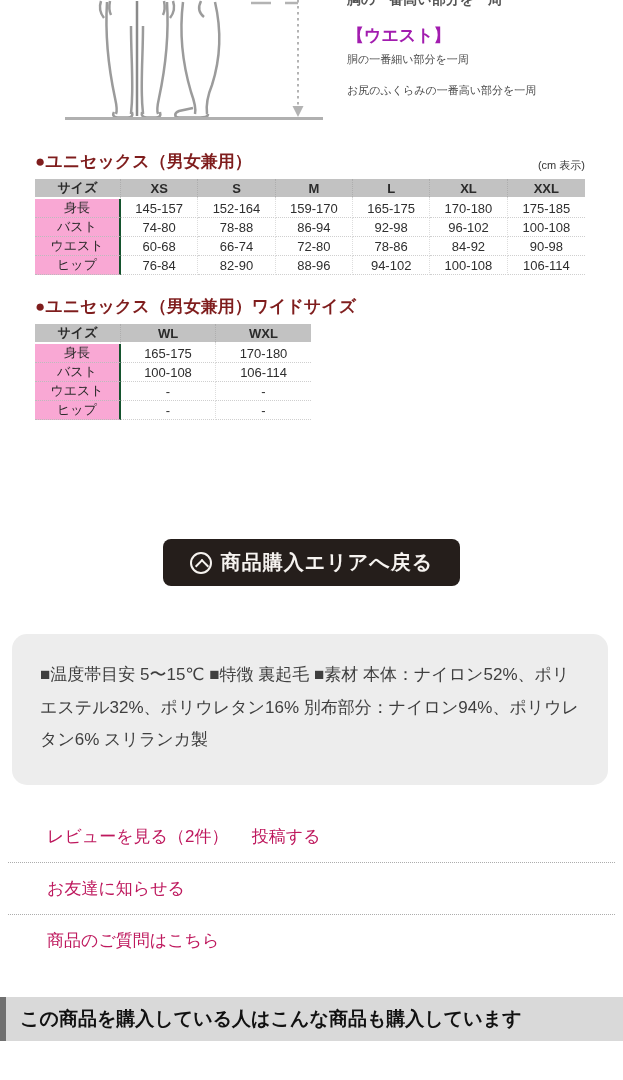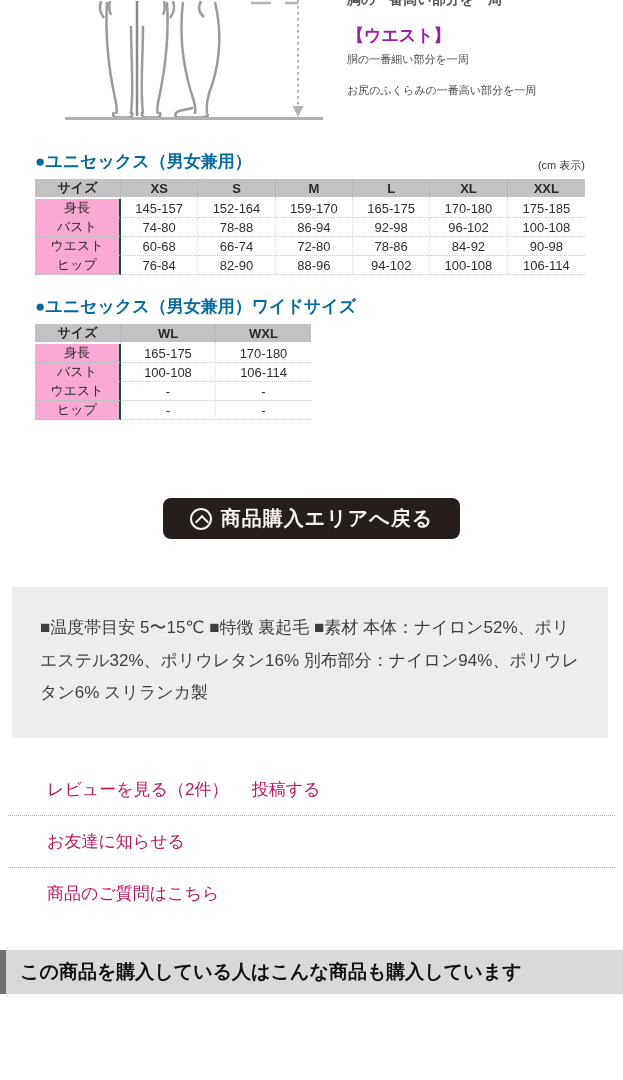--- a/index.html
+++ b/index.html
@@ -12,51 +12,51 @@
   .guide-text { position: absolute; left: 347px; top: 0; width: 270px; }
   .clipped-line { height: 9px; overflow: hidden; }
   .clipped-line span { display: block; margin-top: -9px; font-size: 14px; font-weight: bold; color: #555; }
   .guide-item { margin-top: 16px; }
   .guide-item .g-label { font-size: 17px; font-weight: bold; color: #a21caf; line-height: 1.35; }
   .guide-item .g-desc  { font-size: 11px; color: #4a4a4a; margin-top: 4px; }
 
   
   .size-wrap { margin: 10px 38px 0 35px; }
   .section-head { display: flex; justify-content: space-between; align-items: flex-end; margin-bottom: 6px; }
-  .section-title { font-size: 17px; font-weight: bold; color: #0369a1; }
+  .section-title { font-size: 17px; font-weight: bold; color: #7f1d1d; }
   .unit-note { font-size: 11px; color: #333; }
 
   table.size-table { border-collapse: separate; border-spacing: 0; table-layout: fixed;
     font-size: 13px; color: #2e2e2e; }
   table.size-table.full { width: 100%; }
   table.size-table.narrow { width: 276px; }
   .size-table th, .size-table td { height: 17px; text-align: center; vertical-align: middle; padding: 0; }
   .size-table thead th { background: #c2c2c2; font-weight: bold; color: #2b2b2b;
     border-bottom: 2px solid #fff; border-right: 1px dotted #aeaeae; }
   .size-table thead th:last-child { border-right: none; }
   .size-table thead th:first-child { width: 86px; }
   .size-table tbody th { background: #f9a8d4; font-weight: normal; color: #2b2b2b;
     border-bottom: 1px dotted #bcbcbc; border-right: 2px solid #14532d; }
   .size-table tbody td { background: #fff; border-bottom: 1px dotted #cfcfcf; border-right: 1px dotted #ddd; }
   .size-table tbody td:last-child { border-right: none; }
   .table2-title { margin-top: 20px; }
 
   
   .btn-wrap { text-align: center; margin-top: 78px; }
   .back-btn { display: inline-flex; align-items: center; justify-content: center; gap: 9px;
-    width: 297px; height: 41px; background: #251e1b; color: #f6f3f0; border: none; border-radius: 8px;
-    font-size: 20px; font-weight: bold; font-family: inherit; cursor: pointer; letter-spacing: 1px; }
+    width: 297px; height: 47px; background: #251e1b; color: #f6f3f0; border: none; border-radius: 8px;
+    font-size: 20px; font-weight: bold; font-family: inherit; cursor: pointer; letter-spacing: 1px; margin-top: 41px; }
   .circle-up { width: 22px; height: 22px; border: 2px solid #f6f3f0; border-radius: 50%;
     position: relative; flex: 0 0 auto; }
   .circle-up::before { content: ""; position: absolute; left: 5px; top: 7px; width: 8px; height: 8px;
     border-left: 2px solid #f6f3f0; border-top: 2px solid #f6f3f0; transform: rotate(45deg); }
 
   
   .info-box { margin: 48px 15px 0 12px; width: 596px; min-height: 142px; background: #ededed;
-    padding: 25px 28px 28px 28px; font-size: 17px; line-height: 1.92; color: #3f3f3f; }
+    padding: 25px 28px 28px 28px; font-size: 17px; line-height: 1.92; color: #3f3f3f; border-radius: 15px; }
 
   
   .link-list { margin-top: 26px; }
   .link-row { padding: 14px 0 14px 47px; font-size: 17px; color: #383838; }
   .link-row:not(:last-child) { border-bottom: 1px dotted #adadad; margin: 0 8px; padding-left: 39px; }
   .link-row a { color: #be185d; text-decoration: none; cursor: pointer; }
   .primary { display: inline-block; }
   .minw-200 { min-width: 200px; }
   .minw-163 { min-width: 163px; }
 

